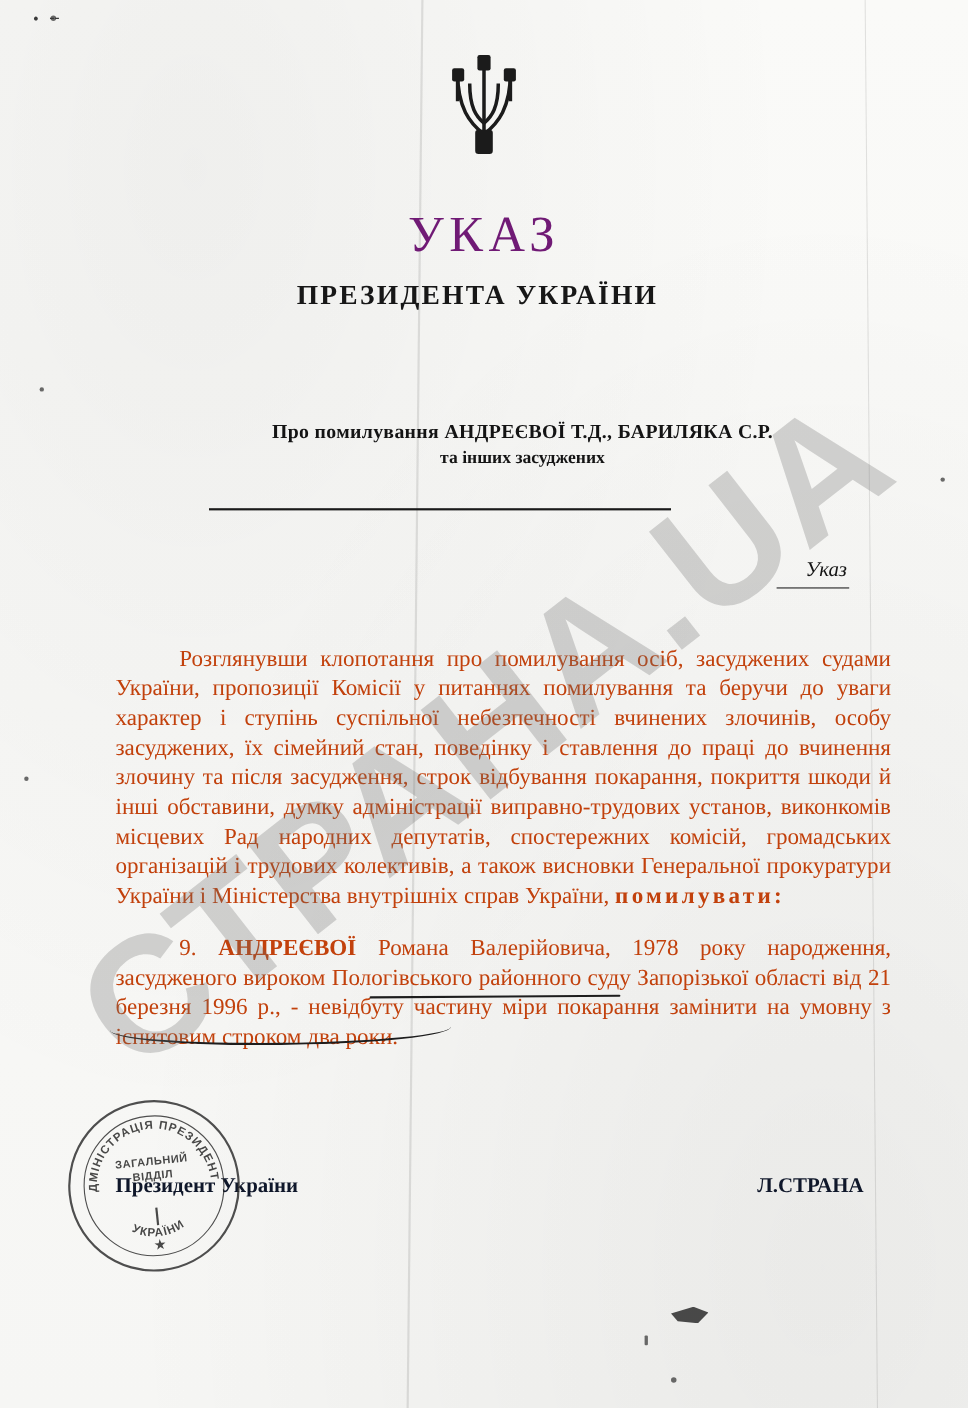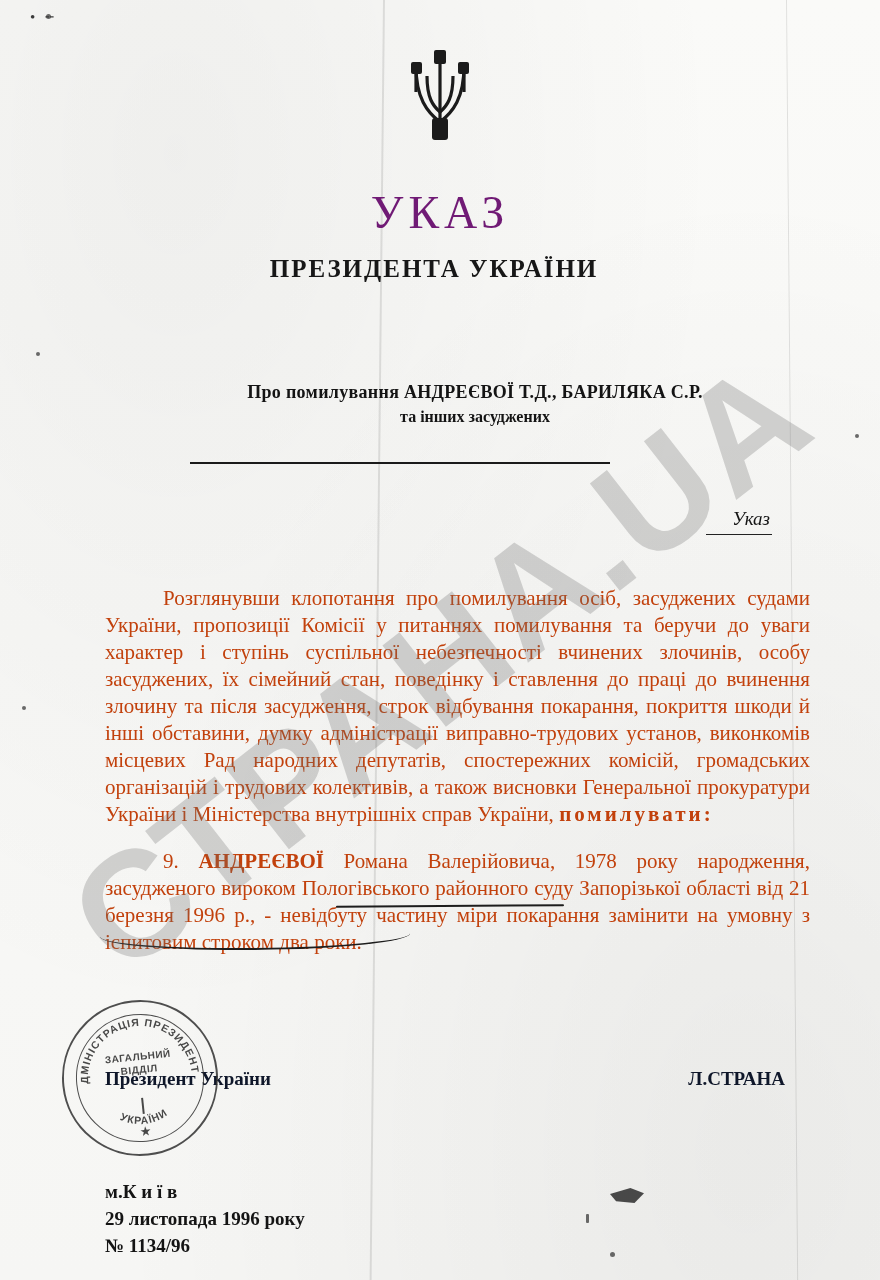--- a/index.html
+++ b/index.html
@@ -349,25 +349,20 @@
       </text>
     </svg>
     <div class="stamp-inner">
       <div>ЗАГАЛЬНИЙ</div>
       <div>ВІДДІЛ</div>
     </div>
     <div class="stamp-bar"></div>
     <div class="stamp-star">★</div>
   </div>
 
-  <div class="footer-block">
-    <div>м.К и ї в</div>
-    <div>29 листопада 1996 року</div>
-    <div>№ 1134/96</div>
-  </div>
 
   <div class="ink-blob"></div>
 
   <div class="speck" style="left:46px;top:14px;width:5px;height:5px;"></div>
   <div class="speck" style="left:36px;top:352px;width:4px;height:4px;"></div>
   <div class="speck" style="left:22px;top:706px;width:4px;height:4px;"></div>
   <div class="speck" style="left:855px;top:434px;width:4px;height:4px;"></div>
   <div class="speck" style="left:610px;top:1252px;width:5px;height:5px;"></div>
   <div class="speck" style="left:586px;top:1214px;width:3px;height:9px;border-radius:1px;"></div>
 

